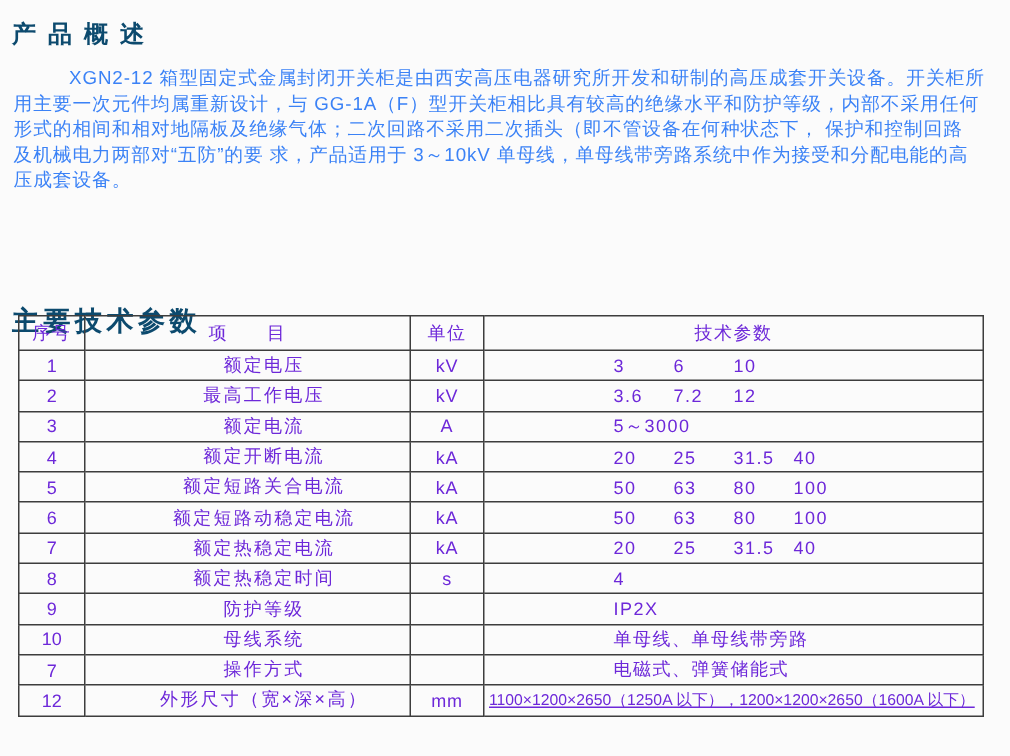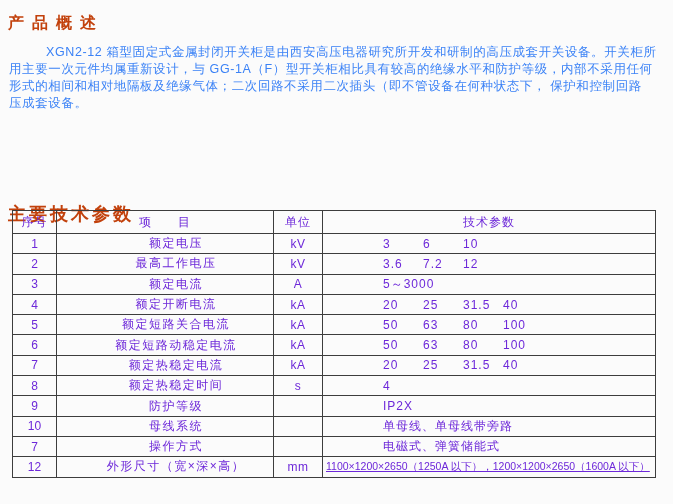--- a/index.html
+++ b/index.html
@@ -8,21 +8,21 @@
     background: #fbfbfb;
     font-family: "Liberation Sans", "DejaVu Sans", sans-serif;
     color: #2f2f2f;
     overflow: hidden;
   }
   .page { position: relative; width: 673px; height: 504px; }
 
   .sec-title {
     position: absolute;
     left: 8px;
-    color: #c2410c;
+    color: #0c4a6e;
     font-weight: 700;
     white-space: nowrap;
   }
   .sec-title.overview {
     top: 13px;
     font-size: 16px;
     letter-spacing: 8px;
   }
   .sec-title.specs {
     top: 202px;
@@ -63,36 +63,37 @@
   table.spec thead th { height: 23px; text-align: center; letter-spacing: 1px; }
   table.spec tbody td { height: 20.3px; }
   col.c-no   { width: 44px; }
   col.c-item { width: 217px; }
   col.c-unit { width: 49px; }
   col.c-val  { width: 333px; }
 
   td.no   { text-align: center; }
   td.item { text-align: center; padding-left: 22px; letter-spacing: 1.5px; }
   td.unit { text-align: center; letter-spacing: 0.5px; }
-  td.val  { text-align: left; padding-left: 60px; letter-spacing: 1px; }
+  td.val  { text-align: left; padding-left: 86px; letter-spacing: 1px; }
   td.val span.v { display: inline-block; min-width: 37px; margin-right: 3px; }
   td.val.wide { padding-left: 3px; padding-right: 2px; font-size: 10.5px; letter-spacing: 0; }
   td.val.wide span.v { min-width: 0; margin-right: 0; text-decoration: underline; }
 </style>
 </head>
 <body>
 
 <div class="page">
 
   <h1 class="sec-title overview">产品概述</h1>
 
   <div class="para">
     <div class="pline indent">XGN2-12 箱型固定式金属封闭开关柜是由西安高压电器研究所开发和研制的高压成套开关设备。开关柜所</div>
     <div class="pline">用主要一次元件均属重新设计，与 GG-1A（F）型开关柜相比具有较高的绝缘水平和防护等级，内部不采用任何</div>
     <div class="pline">形式的相间和相对地隔板及绝缘气体；二次回路不采用二次插头（即不管设备在何种状态下， 保护和控制回路</div>
+    <div class="pline">及机械电力两部对“五防”的要 求，产品适用于 3～10kV 单母线，单母线带旁路系统中作为接受和分配电能的高</div>
     <div class="pline">压成套设备。</div>
   </div>
 
   <h2 class="sec-title specs">主要技术参数</h2>
 
   <table class="spec">
     <colgroup>
       <col class="c-no">
         <col class="c-item">
         <col class="c-unit">

